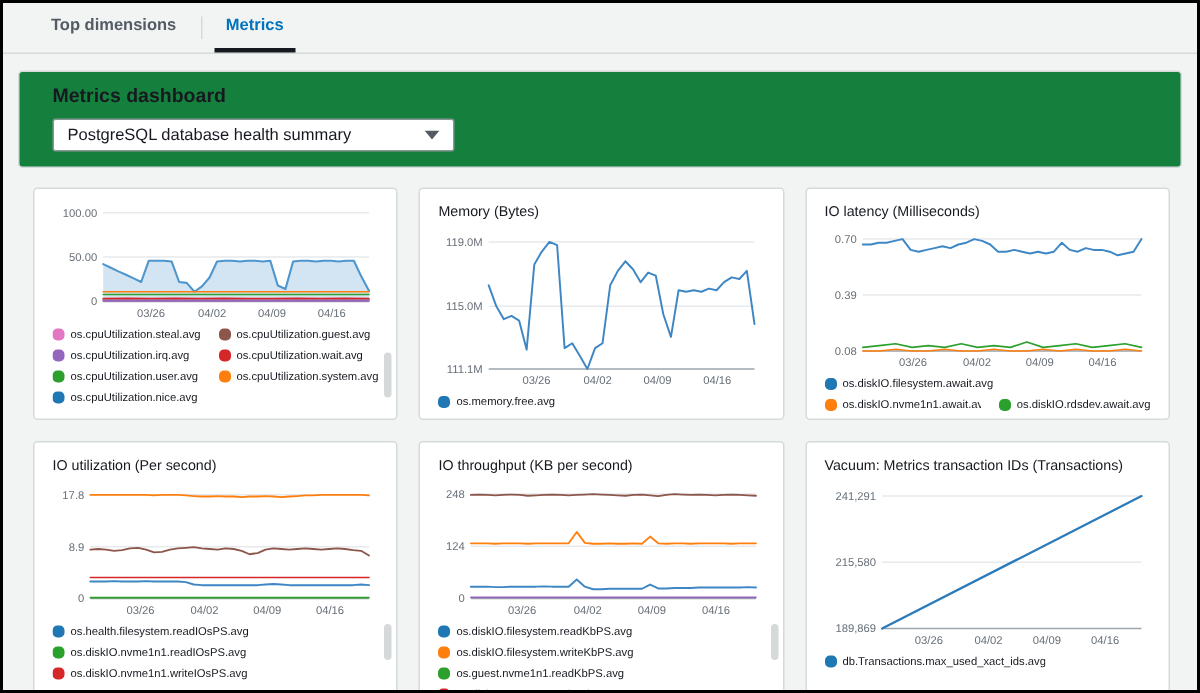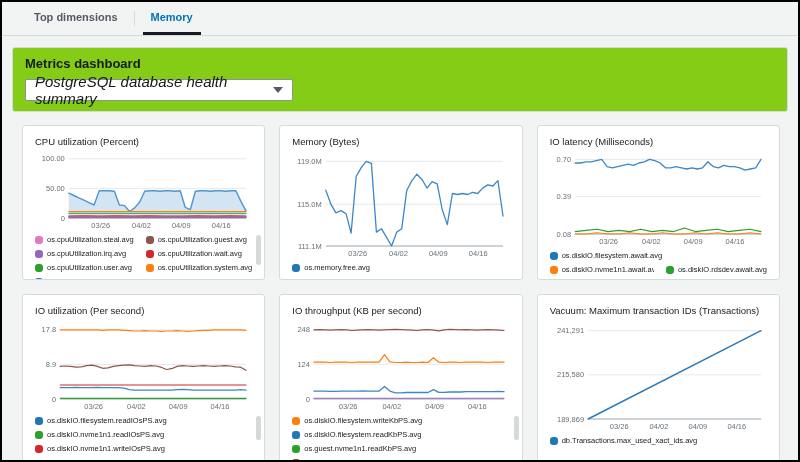--- a/index.html
+++ b/index.html
@@ -4,23 +4,23 @@
 <style>
   html,body{margin:0;padding:0;}
   body{font-family:"Liberation Sans",sans-serif;background:#555;}
   .frame{width:800px;height:462px;box-sizing:border-box;border:2px solid #000;background:#f2f3f3;overflow:hidden;}
   
   .tabbar{height:33px;display:flex;align-items:stretch;padding-left:24px;border-bottom:1px solid #d5dbdb;}
   .tab{display:flex;align-items:center;padding:0 8px;font-size:11px;font-weight:700;color:#545b64;border-bottom:3px solid transparent;box-sizing:border-box;cursor:pointer;}
   .tab.active{color:#0073bb;border-bottom-color:#16191f;}
   .tab-divider{width:1px;background:#d5dbdb;align-self:center;height:15px;margin:0 8px;}
   
-  .header-card{margin:11px 10px 0 10px;background:#84cc16;border:1px solid #d5dbdb;border-radius:3px;padding:8px 14px 10px 12px;}
+  .header-card{margin:11px 10px 0 10px;background:#15803d;border:1px solid #d5dbdb;border-radius:3px;padding:8px 14px 10px 22px;}
   .panel-title{font-size:13px;line-height:15px;font-weight:700;color:#16191f;margin-bottom:8px;}
-  .dropdown{width:268px;height:22px;box-sizing:border-box;border:1px solid #879596;border-radius:2px;background:#fff;display:flex;align-items:center;justify-content:space-between;padding:0 9px;font-size:15px;color:#16191f;cursor:pointer;font-style:italic;}
+  .dropdown{width:268px;height:22px;box-sizing:border-box;border:1px solid #879596;border-radius:2px;background:#fff;display:flex;align-items:center;justify-content:space-between;padding:0 9px;font-size:11px;color:#16191f;cursor:pointer;}
   .dropdown svg{flex:0 0 auto;}
   
   .grid{margin:13px 18px 0 20px;display:grid;grid-template-columns:1fr 1fr 1fr;grid-template-rows:155px 169px;gap:14px;}
   .card{background:#fff;border:1px solid #d5dbdb;border-radius:3px;padding:8px 12px;box-sizing:border-box;position:relative;overflow:hidden;}
   .card-title{font-size:9.5px;line-height:11px;color:#16191f;margin:2px 0 4px 0;white-space:nowrap;}
   .plot{width:100%;}
   .c-cpu .plot{height:80px;} .c-mem .plot{height:108px;} .c-lat .plot{height:96px;}
   .c-ops .plot{height:92px;} .c-thr .plot{height:92px;text-align:right;} .c-vac .plot{height:112px;}
   svg text{font-family:"Liberation Sans",sans-serif;}
   .legend{font-size:7.5px;color:#16191f;margin-top:3px;}
@@ -34,36 +34,35 @@
   .c-vac .legend{display:flex;}
   .scroll-thumb{position:absolute;right:3px;width:5px;border-radius:3px;background:#d5d9d9;}
 </style>
 </head>
 <body>
 
 <div class="frame">
   <div class="tabbar">
     <div class="tab">Top dimensions</div>
     <div class="tab-divider"></div>
-    <div class="tab active">Memory</div>
+    <div class="tab active">Metrics</div>
   </div>
 
   <div class="header-card">
     <div class="panel-title">Metrics dashboard</div>
     <div class="dropdown">
       <span>PostgreSQL database health summary</span>
       <svg width="10" height="6" viewBox="0 0 10 6">
           <path d="M0 0 L10 0 L5 6 Z" fill="#545b64"></path>
         </svg>
     </div>
   </div>
 
   <div class="grid">
       <div class="card c-cpu">
-        <div class="card-title">CPU utilization (Percent)</div>
         <div class="plot"><svg width="217" height="80">
             <line x1="33.8" y1="7.776699029126213" x2="211" y2="7.776699029126213" stroke="#e7e9eb" stroke-width="1"></line>
             <text x="29.799999999999997" y="10.376699029126213" text-anchor="end" font-size="7.5" fill="#687078">100.00</text>
             <line x1="33.8" y1="37.3883495145631" x2="211" y2="37.3883495145631" stroke="#e7e9eb" stroke-width="1"></line>
             <text x="29.799999999999997" y="39.988349514563104" text-anchor="end" font-size="7.5" fill="#687078">50.00</text>
             <text x="29.799999999999997" y="69.6" text-anchor="end" font-size="7.5" fill="#687078">0</text>
             <line x1="33.8" y1="67" x2="211" y2="67" stroke="#9aa5ad" stroke-width="1"></line>
             <text x="65.696" y="77" text-anchor="middle" font-size="7.5" fill="#687078">03/26</text>
             <text x="106.45199999999998" y="77" text-anchor="middle" font-size="7.5" fill="#687078">04/02</text>
             <text x="146.322" y="77" text-anchor="middle" font-size="7.5" fill="#687078">04/09</text>
@@ -178,21 +177,21 @@
             <text x="184.988" y="89" text-anchor="middle" font-size="7.5" fill="#687078">04/16</text>
             <polyline points="25.2,9.9 30.5,9.9 35.8,9.9 41.1,9.9 46.4,9.9 51.7,9.9 57.1,9.9 62.4,9.9 67.7,10.3 73.0,9.9 78.3,9.9 83.6,9.9 88.9,10.3 94.2,10.7 99.5,11.0 104.8,11.0 110.1,10.7 115.4,11.0 120.8,11.0 126.1,11.4 131.4,11.0 136.7,11.0 142.0,10.7 147.3,11.0 152.6,11.4 157.9,11.0 163.2,10.7 168.5,10.3 173.8,10.3 179.1,9.9 184.5,9.9 189.8,9.9 195.1,9.9 200.4,9.9 205.7,9.9 211.0,10.3" fill="none" stroke="#ff7f0e" stroke-width="1.2" stroke-linejoin="round" stroke-linecap="round"></polyline>
             <polyline points="25.2,46.4 30.5,46.0 35.8,46.4 41.1,47.2 46.4,46.8 51.7,45.6 57.1,45.2 62.4,46.4 67.7,48.3 73.0,47.9 78.3,46.4 83.6,45.6 88.9,45.2 94.2,44.8 99.5,45.6 104.8,46.0 110.1,46.4 115.4,45.6 120.8,46.0 126.1,47.2 131.4,49.5 136.7,48.7 142.0,46.4 147.3,45.6 152.6,46.0 157.9,46.4 163.2,46.0 168.5,45.6 173.8,46.0 179.1,46.4 184.5,46.0 189.8,45.6 195.1,46.0 200.4,46.8 205.7,47.2 211.0,50.3" fill="none" stroke="#8c564b" stroke-width="1.2" stroke-linejoin="round" stroke-linecap="round"></polyline>
             <polyline points="25.2,65.0 211.0,65.0" fill="none" stroke="#d62728" stroke-width="1.1" stroke-linejoin="round" stroke-linecap="round"></polyline>
             <polyline points="25.2,67.7 30.5,67.7 35.8,67.7 41.1,67.4 46.4,67.7 51.7,67.7 57.1,67.7 62.4,67.4 67.7,67.7 73.0,67.7 78.3,67.7 83.6,67.7 88.9,68.1 94.2,69.7 99.5,70.1 104.8,70.1 110.1,70.1 115.4,70.1 120.8,70.1 126.1,70.1 131.4,70.1 136.7,70.1 142.0,69.7 147.3,69.3 152.6,69.7 157.9,70.1 163.2,70.1 168.5,70.1 173.8,70.1 179.1,70.1 184.5,70.1 189.8,70.1 195.1,70.1 200.4,70.1 205.7,69.7 211.0,70.1" fill="none" stroke="#3e87c4" stroke-width="1.3" stroke-linejoin="round" stroke-linecap="round"></polyline>
             <polyline points="25.2,78.4 211.0,78.4" fill="none" stroke="#2ca02c" stroke-width="1.1" stroke-linejoin="round" stroke-linecap="round"></polyline>
           </svg></div>
         <div class="legend">
           <div class="legend-item">
             <span class="swatch" style="background: rgb(31, 119, 180);"></span>
-            <span>os.diskIO.filesystem.readIOsPS.avg</span>
+            <span>os.health.filesystem.readIOsPS.avg</span>
           </div>
           <div class="legend-item">
             <span class="swatch" style="background: rgb(44, 160, 44);"></span>
             <span>os.diskIO.nvme1n1.readIOsPS.avg</span>
           </div>
           <div class="legend-item">
             <span class="swatch" style="background: rgb(214, 39, 40);"></span>
             <span>os.diskIO.nvme1n1.writeIOsPS.avg</span>
           </div>
         </div>
@@ -211,40 +210,40 @@
             <text x="98.84099999999998" y="89" text-anchor="middle" font-size="7.5" fill="#687078">04/02</text>
             <text x="141.6135" y="89" text-anchor="middle" font-size="7.5" fill="#687078">04/09</text>
             <text x="184.386" y="89" text-anchor="middle" font-size="7.5" fill="#687078">04/16</text>
             <polyline points="20.9,9.9 26.3,9.7 31.8,9.9 37.2,10.2 42.6,9.9 48.1,9.7 53.5,9.9 58.9,10.5 64.4,10.2 69.8,9.9 75.2,9.7 80.6,9.9 86.1,10.2 91.5,9.9 96.9,9.7 102.4,9.4 107.8,9.7 113.2,9.9 118.7,10.2 124.1,10.5 129.5,9.9 135.0,9.7 140.4,10.2 145.8,10.8 151.3,9.9 156.7,9.4 162.1,9.7 167.5,9.9 173.0,9.7 178.4,9.9 183.8,10.2 189.3,9.9 194.7,9.7 200.1,9.9 205.6,10.2 211.0,10.5" fill="none" stroke="#8c564b" stroke-width="1.2" stroke-linejoin="round" stroke-linecap="round"></polyline>
             <polyline points="20.9,42.2 26.3,42.2 31.8,42.2 37.2,42.5 42.6,42.2 48.1,42.2 53.5,42.2 58.9,42.5 64.4,42.2 69.8,42.2 75.2,42.2 80.6,42.2 86.1,42.2 91.5,34.6 96.9,41.9 102.4,42.5 107.8,42.5 113.2,42.2 118.7,42.5 124.1,42.5 129.5,42.2 135.0,42.5 140.4,37.7 145.8,42.2 151.3,42.5 156.7,42.2 162.1,42.2 167.5,42.5 173.0,42.2 178.4,42.2 183.8,42.2 189.3,42.2 194.7,42.5 200.1,42.2 205.6,42.2 211.0,42.2" fill="none" stroke="#ff7f0e" stroke-width="1.2" stroke-linejoin="round" stroke-linecap="round"></polyline>
             <polyline points="20.9,71.1 26.3,71.1 31.8,71.1 37.2,71.4 42.6,71.4 48.1,71.1 53.5,71.1 58.9,71.1 64.4,71.1 69.8,70.9 75.2,71.1 80.6,71.1 86.1,71.1 91.5,66.4 96.9,71.1 102.4,72.8 107.8,72.8 113.2,72.5 118.7,72.5 124.1,72.5 129.5,72.5 135.0,72.5 140.4,69.7 145.8,72.3 151.3,72.3 156.7,72.0 162.1,72.0 167.5,72.0 173.0,71.7 178.4,71.7 183.8,71.7 189.3,71.7 194.7,71.7 200.1,71.7 205.6,71.4 211.0,71.7" fill="none" stroke="#3e87c4" stroke-width="1.3" stroke-linejoin="round" stroke-linecap="round"></polyline>
             <polyline points="20.9,78.2 211.0,78.2" fill="none" stroke="#9467bd" stroke-width="1.1" stroke-linejoin="round" stroke-linecap="round"></polyline>
           </svg></div>
         <div class="legend">
           <div class="legend-item">
+            <span class="swatch" style="background: rgb(31, 119, 180);"></span>
+            <span>os.diskIO.filesystem.readKbPS.avg</span>
+          </div>
+          <div class="legend-item">
             <span class="swatch" style="background: rgb(255, 127, 14);"></span>
             <span>os.diskIO.filesystem.writeKbPS.avg</span>
           </div>
           <div class="legend-item">
-            <span class="swatch" style="background: rgb(31, 119, 180);"></span>
-            <span>os.diskIO.filesystem.readKbPS.avg</span>
-          </div>
-          <div class="legend-item">
             <span class="swatch" style="background: rgb(44, 160, 44);"></span>
             <span>os.guest.nvme1n1.readKbPS.avg</span>
           </div>
           <div class="legend-item">
             <span class="swatch" style="background: rgb(214, 39, 40);"></span>
             <span>os.diskIO.nvme1n1.writeKbPS.avg</span>
           </div>
         </div>
         <div class="scroll-thumb" style="top: 121px; height: 24px;"></div>
       </div>
       <div class="card c-vac">
-        <div class="card-title">Vacuum: Maximum transaction IDs (Transactions)</div>
+        <div class="card-title">Vacuum: Metrics transaction IDs (Transactions)</div>
         <div class="plot"><svg width="217" height="112">
             <line x1="38.099999999999994" y1="10.654209233156598" x2="211" y2="10.654209233156598" stroke="#e7e9eb" stroke-width="1"></line>
             <text x="34.099999999999994" y="13.254209233156597" text-anchor="end" font-size="7.5" fill="#687078">241,291</text>
             <line x1="38.099999999999994" y1="54.827104616578296" x2="211" y2="54.827104616578296" stroke="#e7e9eb" stroke-width="1"></line>
             <text x="34.099999999999994" y="57.4271046165783" text-anchor="end" font-size="7.5" fill="#687078">215,580</text>
             <text x="34.099999999999994" y="101.6" text-anchor="end" font-size="7.5" fill="#687078">189,869</text>
             <line x1="38.099999999999994" y1="99" x2="211" y2="99" stroke="#9aa5ad" stroke-width="1"></line>
             <text x="69.222" y="109" text-anchor="middle" font-size="7.5" fill="#687078">03/26</text>
             <text x="108.98899999999999" y="109" text-anchor="middle" font-size="7.5" fill="#687078">04/02</text>
             <text x="147.8915" y="109" text-anchor="middle" font-size="7.5" fill="#687078">04/09</text>

